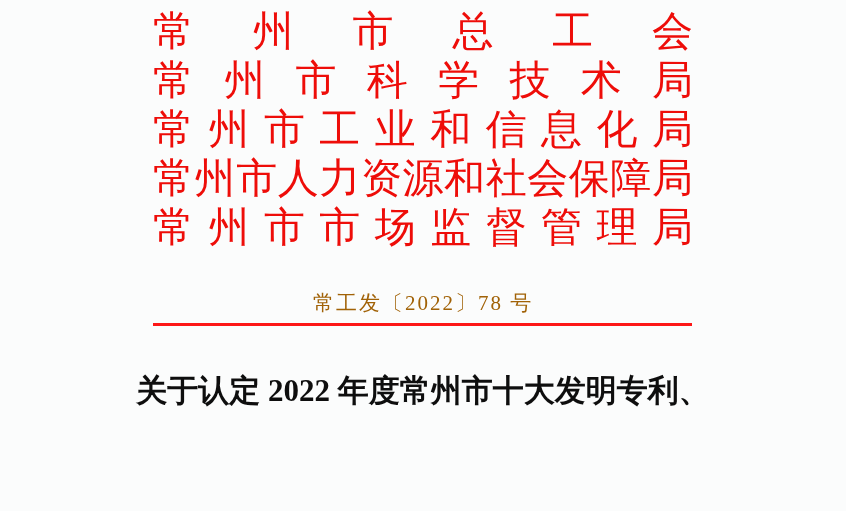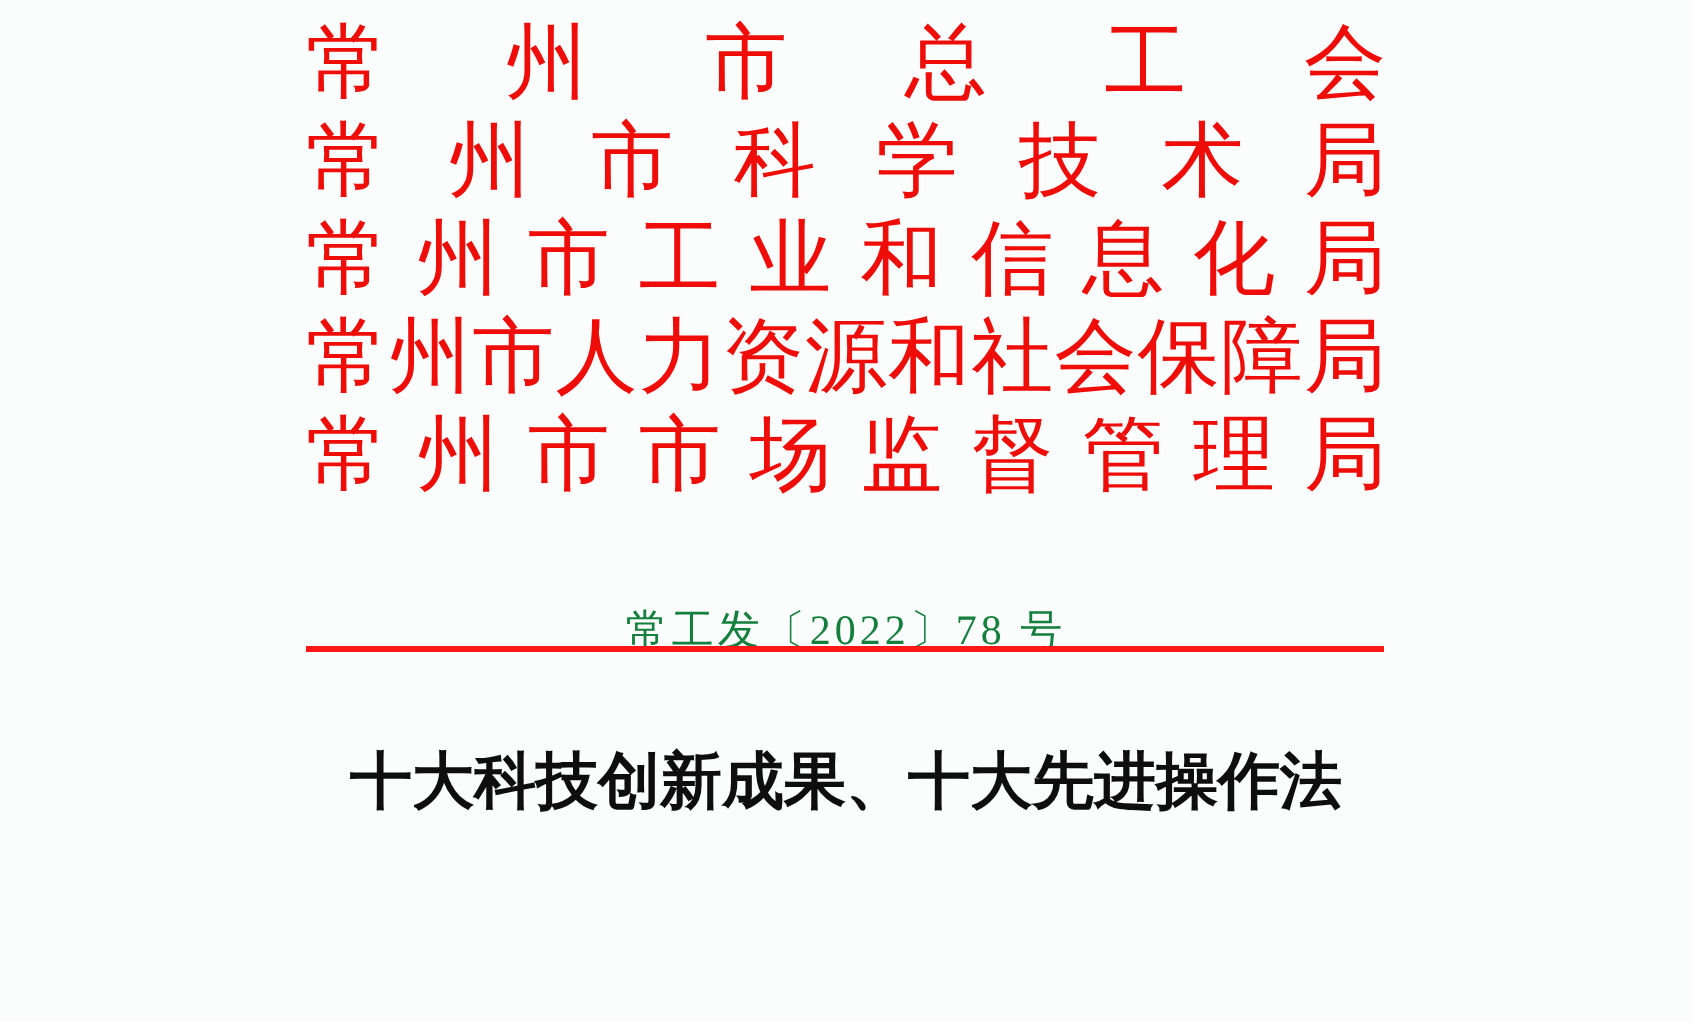--- a/index.html
+++ b/index.html
@@ -40,23 +40,22 @@
   }
   
   .doc-number {
     position: absolute;
     left: 153px;
     top: 289px;
     width: 540px;
     text-align: center;
     font-size: 21px;
     letter-spacing: 2px;
-    color: #15803d;
+    color: #a16207;
     white-space: nowrap;
-    margin-top: 12px;
   }
   
   .red-rule {
     position: absolute;
     left: 153px;
     top: 323px;
     width: 539px;
     height: 3px;
   }
   
@@ -138,16 +137,16 @@
         <span>理</span>
         <span>局</span>
       </div>
   </div>
 
   <div class="doc-number">常工发〔2022〕78 号</div>
 
   <div class="red-rule" style="background: rgb(253, 23, 23);"></div>
 
   <div class="title-block">
-    <div class="title-line">十大科技创新成果、十大先进操作法</div>
+    <div class="title-line">关于认定 2022 年度常州市十大发明专利、</div>
   </div>
 
 </div>
 
 </body></html>

